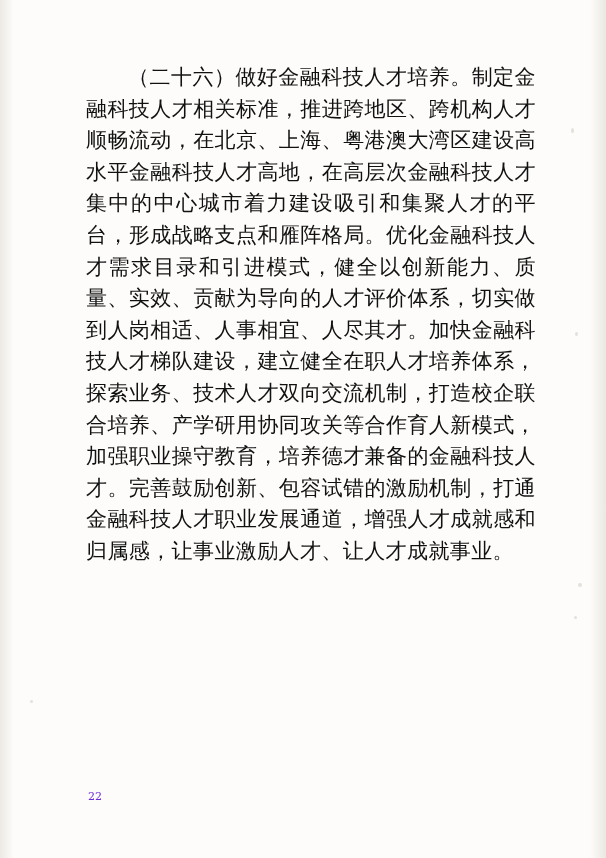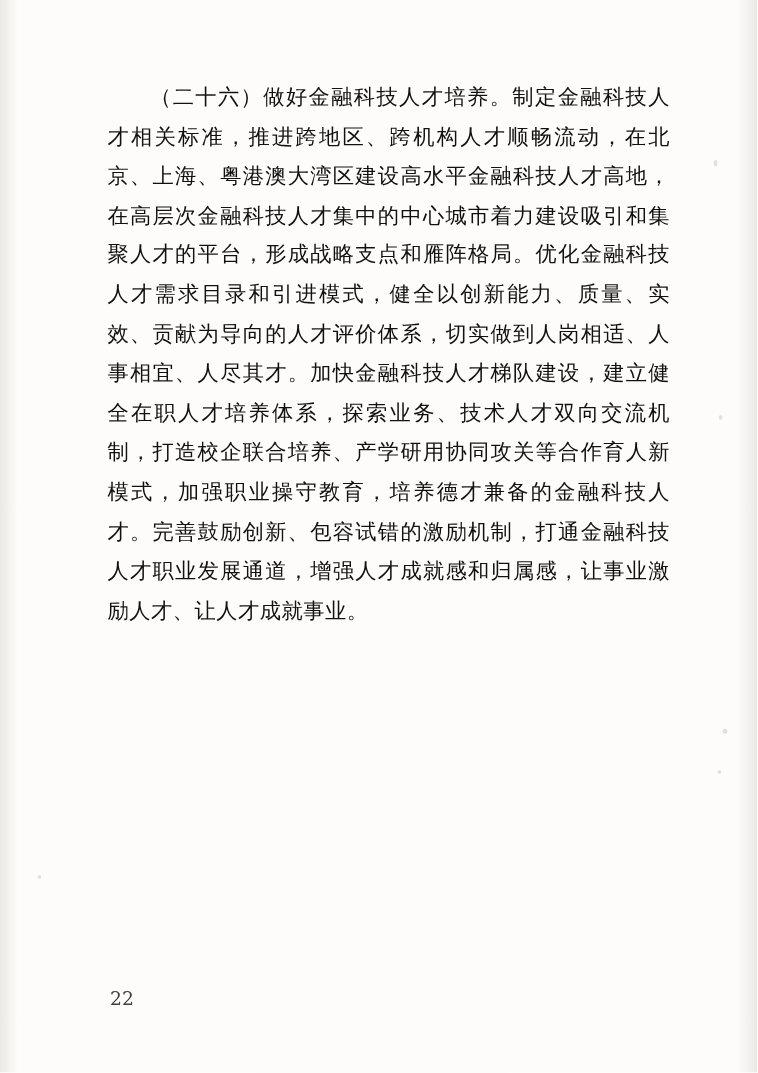--- a/index.html
+++ b/index.html
@@ -36,38 +36,38 @@
     background: linear-gradient(to left, #ebe8e3, rgba(255,255,255,0));
     pointer-events: none;
   }
   .content {
     position: absolute;
     left: 86px;
     top: 62px;
     width: 450px;
   }
   .para {
-    font-size: 17px;
+    font-size: 21px;
     line-height: 31.6px;
     color: #111111;
     text-align: justify;
     text-justify: inter-character;
     margin: 0 0 0.5px 0;
     letter-spacing: 0.4px;
     font-family: Liberation Serif, serif;
   }
   .para.indent {
     text-indent: 2em;
   }
   .page-number {
     position: absolute;
     left: 88px;
     top: 790px;
-    font-size: 15px;
-    color: #404040;
+    font-size: 11px;
+    color: #6d28d9;
     font-family: "DejaVu Serif", serif;
   }
   
   .speck {
     position: absolute;
     background: #cfcac3;
     border-radius: 50%;
     opacity: 0.55;
   }
   .speck.s1 { left: 571px; top: 128px; width: 3px; height: 5px; }

